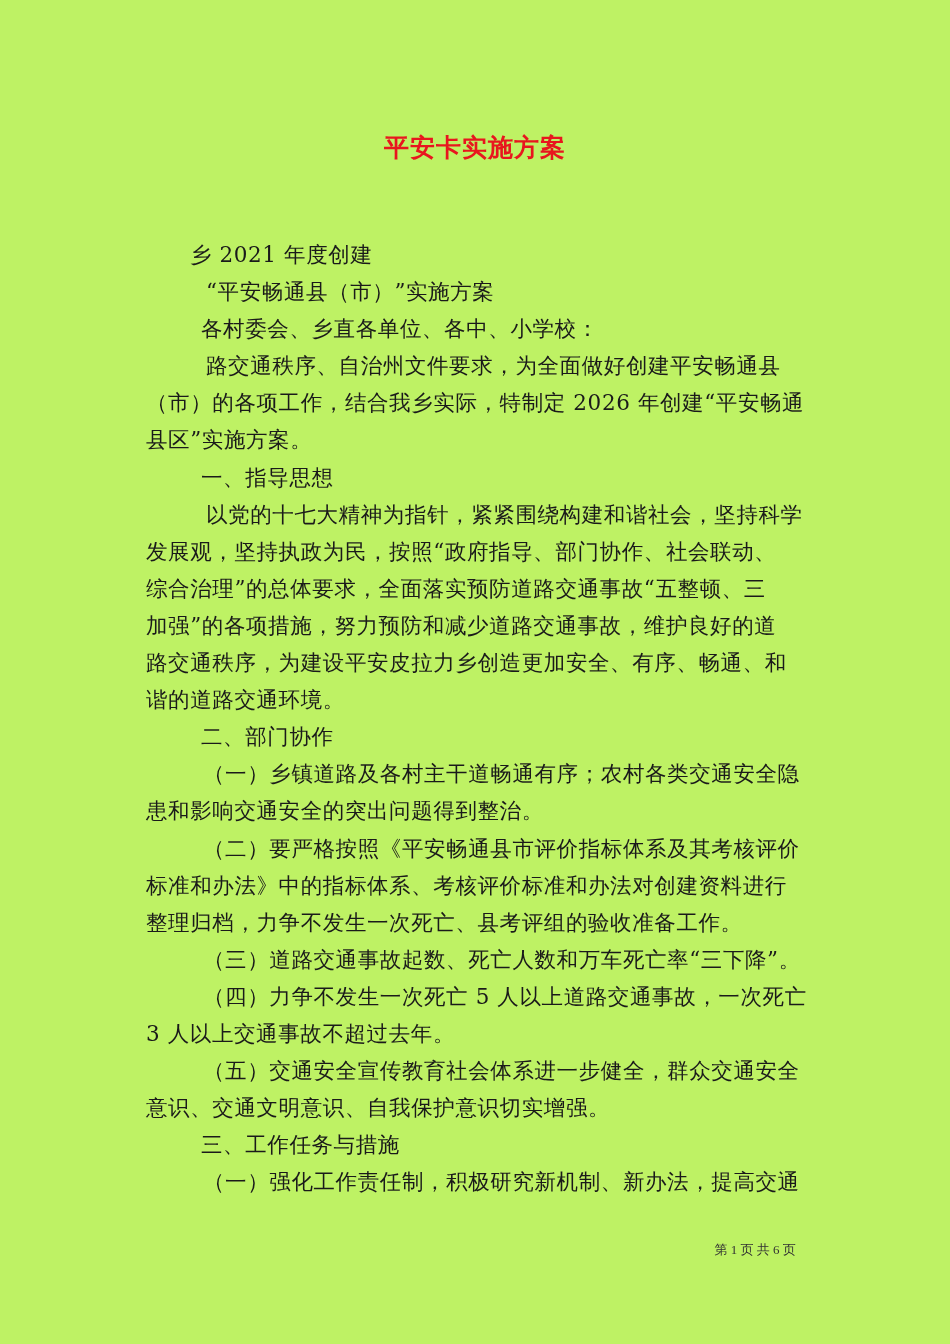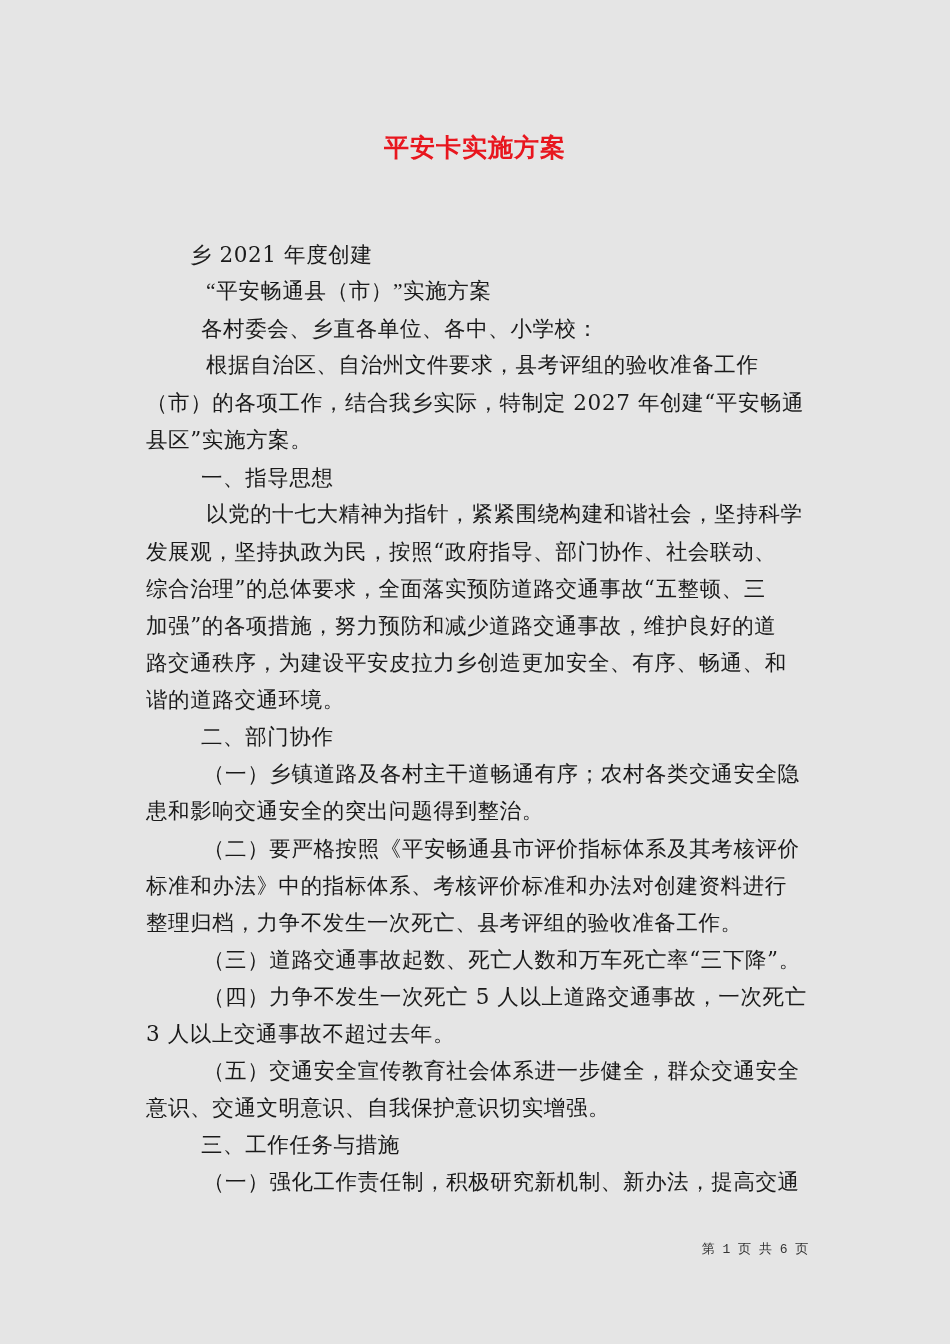--- a/index.html
+++ b/index.html
@@ -14,21 +14,21 @@
       overflow: hidden;
       font-family: "DejaVu Serif", "Liberation Serif", serif;
       color: #1a1a1a;
     }
     .page {
       position: absolute;
       left: 0;
       top: 0;
       width: 950px;
       height: 1344px;
-      background: #e5e5e5;
+      background: #bef264;
     }
     .title {
       position: absolute;
       left: 0;
       top: 130px;
       width: 950px;
       text-align: center;
       font-size: 25px;
       font-weight: bold;
       color: #e8161e;
@@ -44,45 +44,45 @@
     .line {
       height: 37.1px;
       line-height: 37.1px;
       font-size: 21.5px;
       white-space: nowrap;
       letter-spacing: 0.6px;
     }
     .ind1 { padding-left: 44px; }
     .ind2 { padding-left: 55px; }
     .ind3 { padding-left: 57px; }
-    .ind4 { padding-left: 60px; font-family: Liberation Serif, serif; }
+    .ind4 { padding-left: 60px; }
     .footer {
       position: absolute;
       left: 690px;
       top: 1240px;
       width: 130px;
       text-align: center;
-      font-family: Liberation Mono, monospace;
+      font-family: Liberation Serif, serif;
       font-size: 13px;
       color: #333333;
       line-height: 20px;
     }
   </style>
 </head>
 <body>
 
 <div class="page">
   <div class="title">平安卡实施方案</div>
 
   <div class="body" id="doc-body">
     <div class="line ind1">乡 2021 年度创建</div>
     <div class="line ind4">“平安畅通县（市）”实施方案</div>
     <div class="line ind2">各村委会、乡直各单位、各中、小学校：</div>
-    <div class="line ind4">根据自治区、自治州文件要求，县考评组的验收准备工作</div>
-    <div class="line">（市）的各项工作，结合我乡实际，特制定 2027 年创建“平安畅通</div>
+    <div class="line ind4">路交通秩序、自治州文件要求，为全面做好创建平安畅通县</div>
+    <div class="line">（市）的各项工作，结合我乡实际，特制定 2026 年创建“平安畅通</div>
     <div class="line">县区”实施方案。</div>
     <div class="line ind2">一、指导思想</div>
     <div class="line ind4">以党的十七大精神为指针，紧紧围绕构建和谐社会，坚持科学</div>
     <div class="line">发展观，坚持执政为民，按照“政府指导、部门协作、社会联动、</div>
     <div class="line">综合治理”的总体要求，全面落实预防道路交通事故“五整顿、三</div>
     <div class="line">加强”的各项措施，努力预防和减少道路交通事故，维护良好的道</div>
     <div class="line">路交通秩序，为建设平安皮拉力乡创造更加安全、有序、畅通、和</div>
     <div class="line">谐的道路交通环境。</div>
     <div class="line ind2">二、部门协作</div>
     <div class="line ind3">（一）乡镇道路及各村主干道畅通有序；农村各类交通安全隐</div>

